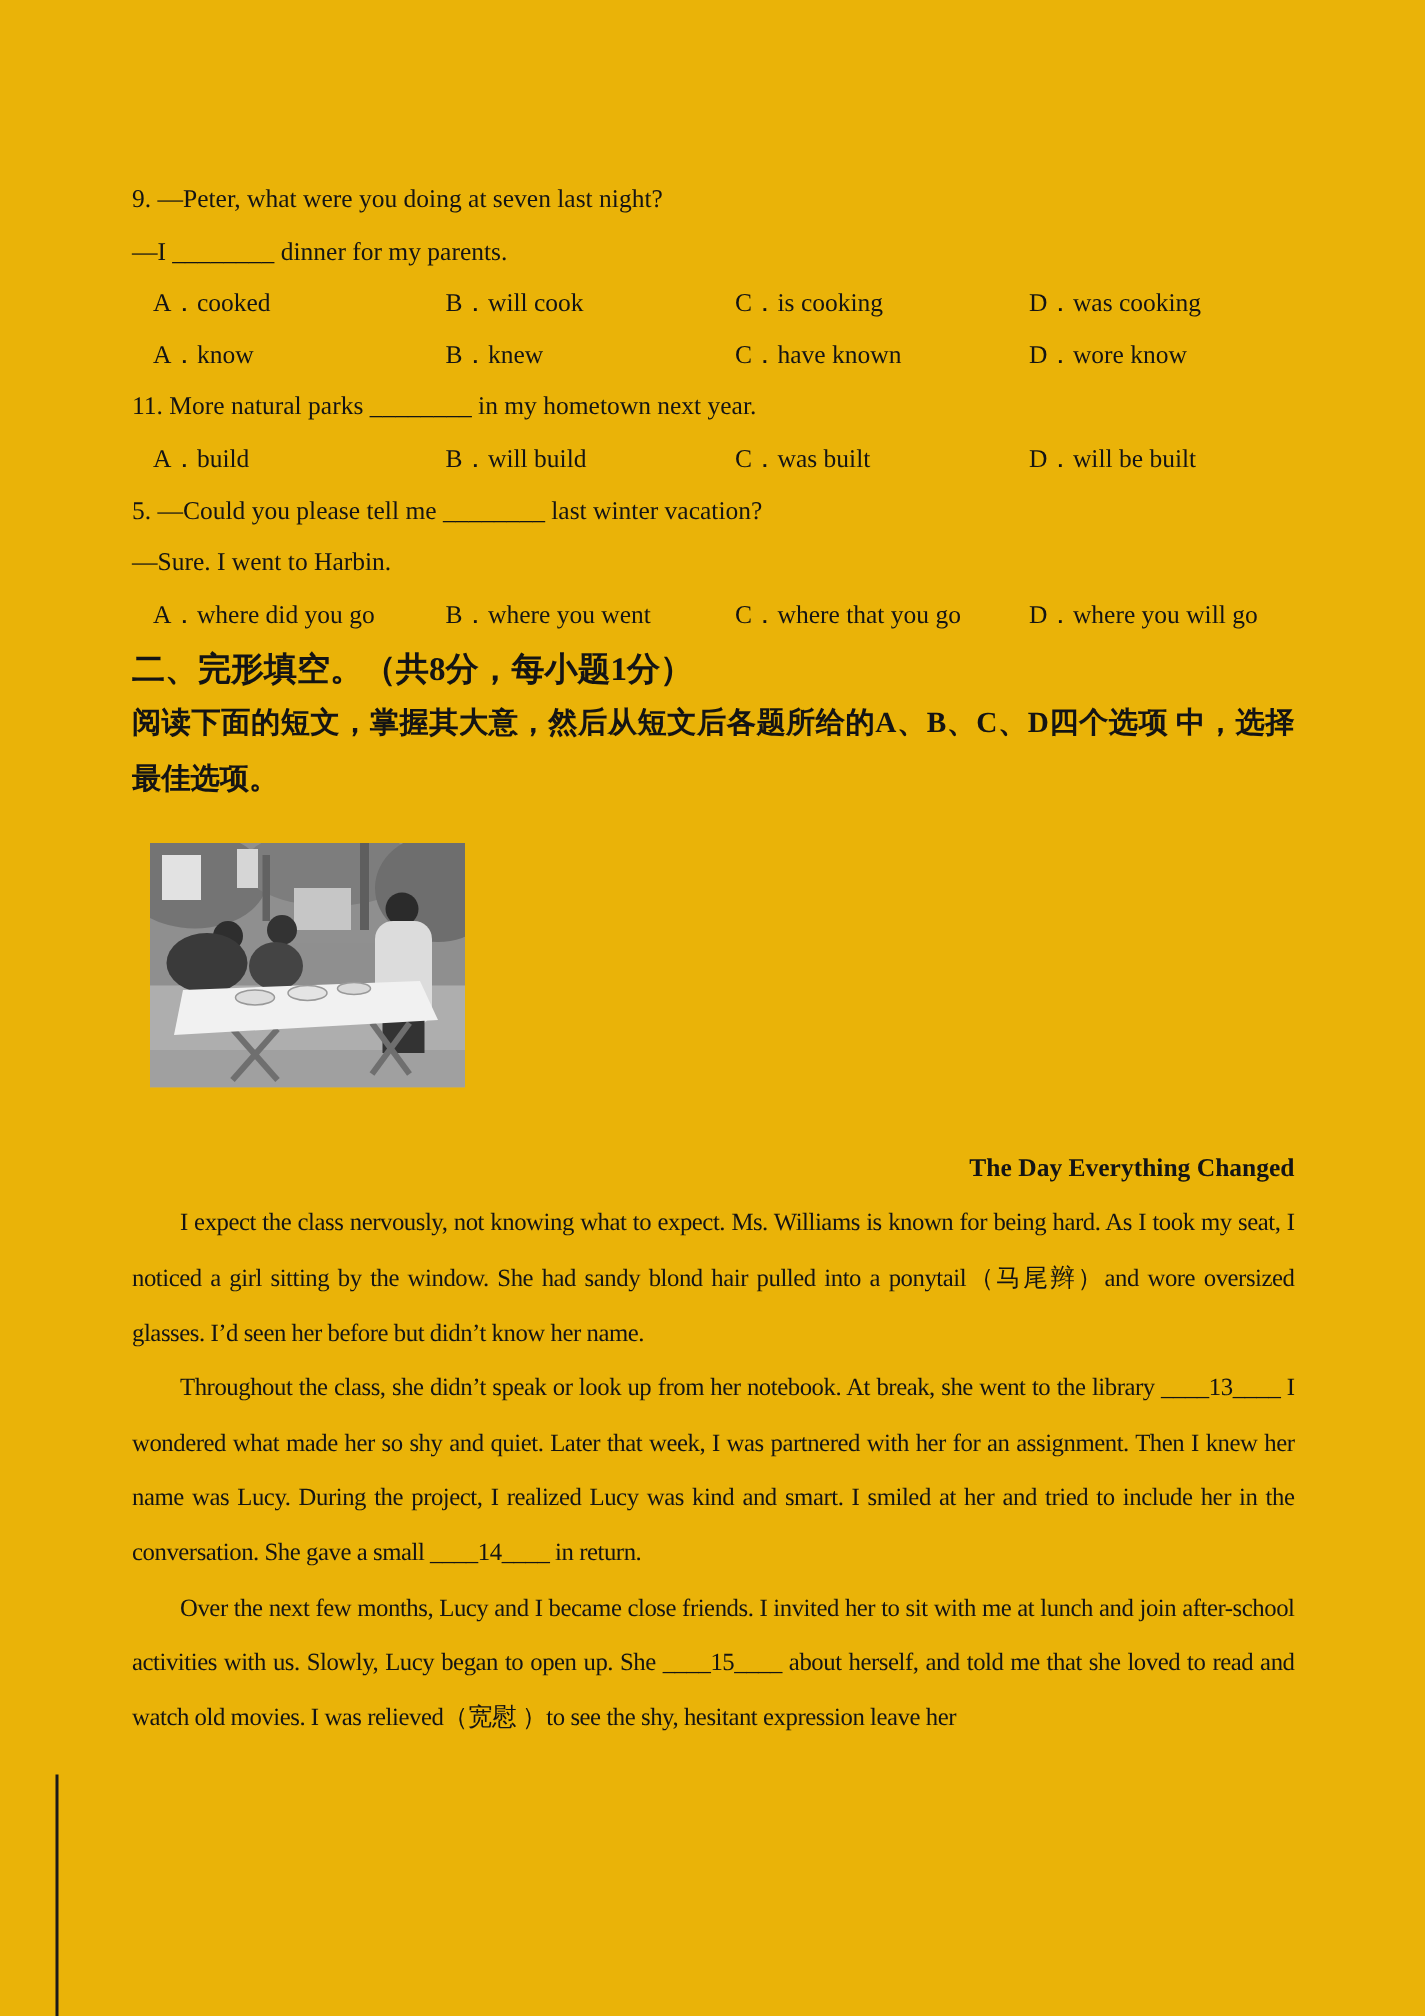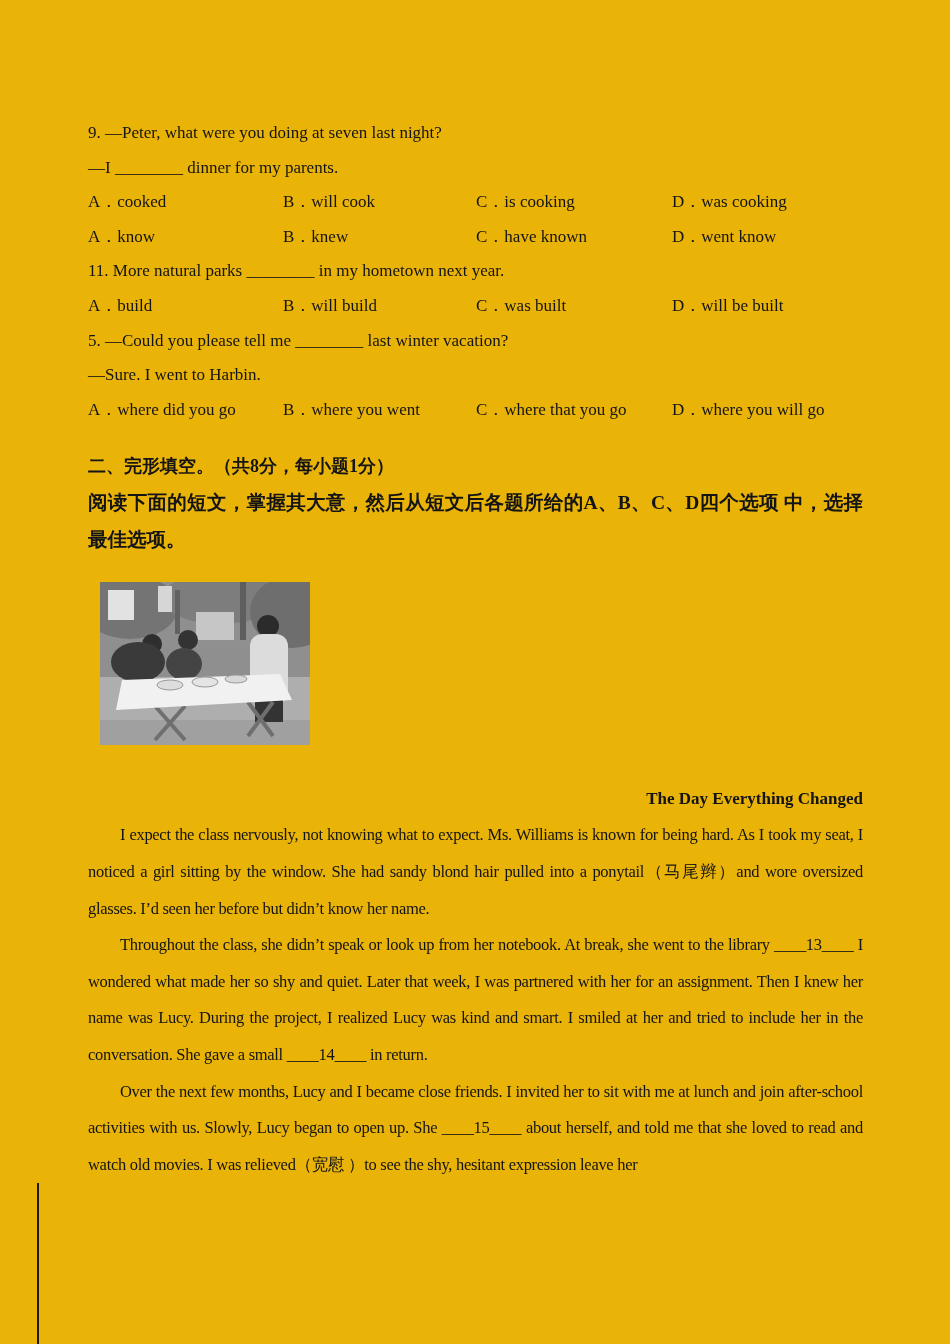--- a/index.html
+++ b/index.html
@@ -15,23 +15,23 @@
   .content {
     position:absolute; left:88px; top:116px; width:775px;
   }
   .qline {
     font-size:17px; line-height:34.6px; white-space:pre-wrap;
   }
   .optrow {
     display:grid; grid-template-columns:195px 193px 196px 1fr;
     font-size:17px; line-height:34.6px;
   }
-  .opt { display:block; }
+  .opt { display:block;margin-left:14px; }
   .section-heading {
-    font-size:18px; font-weight:bold; line-height:38px; margin-top:20px;
+    font-size:22px; font-weight:bold; line-height:38px; margin-top:0;
     font-family:"Liberation Serif","DejaVu Serif",serif;
   }
   .instruction {
     font-size:19.5px; font-weight:bold; line-height:36.5px;
     text-align:justify;
   }
   .photo-wrap {
     margin:24px 0 0 12px; width:210px; height:163px; line-height:0;
   }
   .passage-title {
@@ -59,21 +59,21 @@
       <span class="opt">A．cooked</span>
       <span class="opt">B．will cook</span>
       <span class="opt">C．is cooking</span>
       <span class="opt">D．was cooking</span>
     </div>
 
     <div class="optrow">
       <span class="opt">A．know</span>
       <span class="opt">B．knew</span>
       <span class="opt">C．have known</span>
-      <span class="opt">D．went know</span>
+      <span class="opt">D．wore know</span>
     </div>
 
     <div class="qline">11. More natural parks ________ in my hometown next year.</div>
     <div class="optrow">
       <span class="opt">A．build</span>
       <span class="opt">B．will build</span>
       <span class="opt">C．was built</span>
       <span class="opt">D．will be built</span>
     </div>
 

